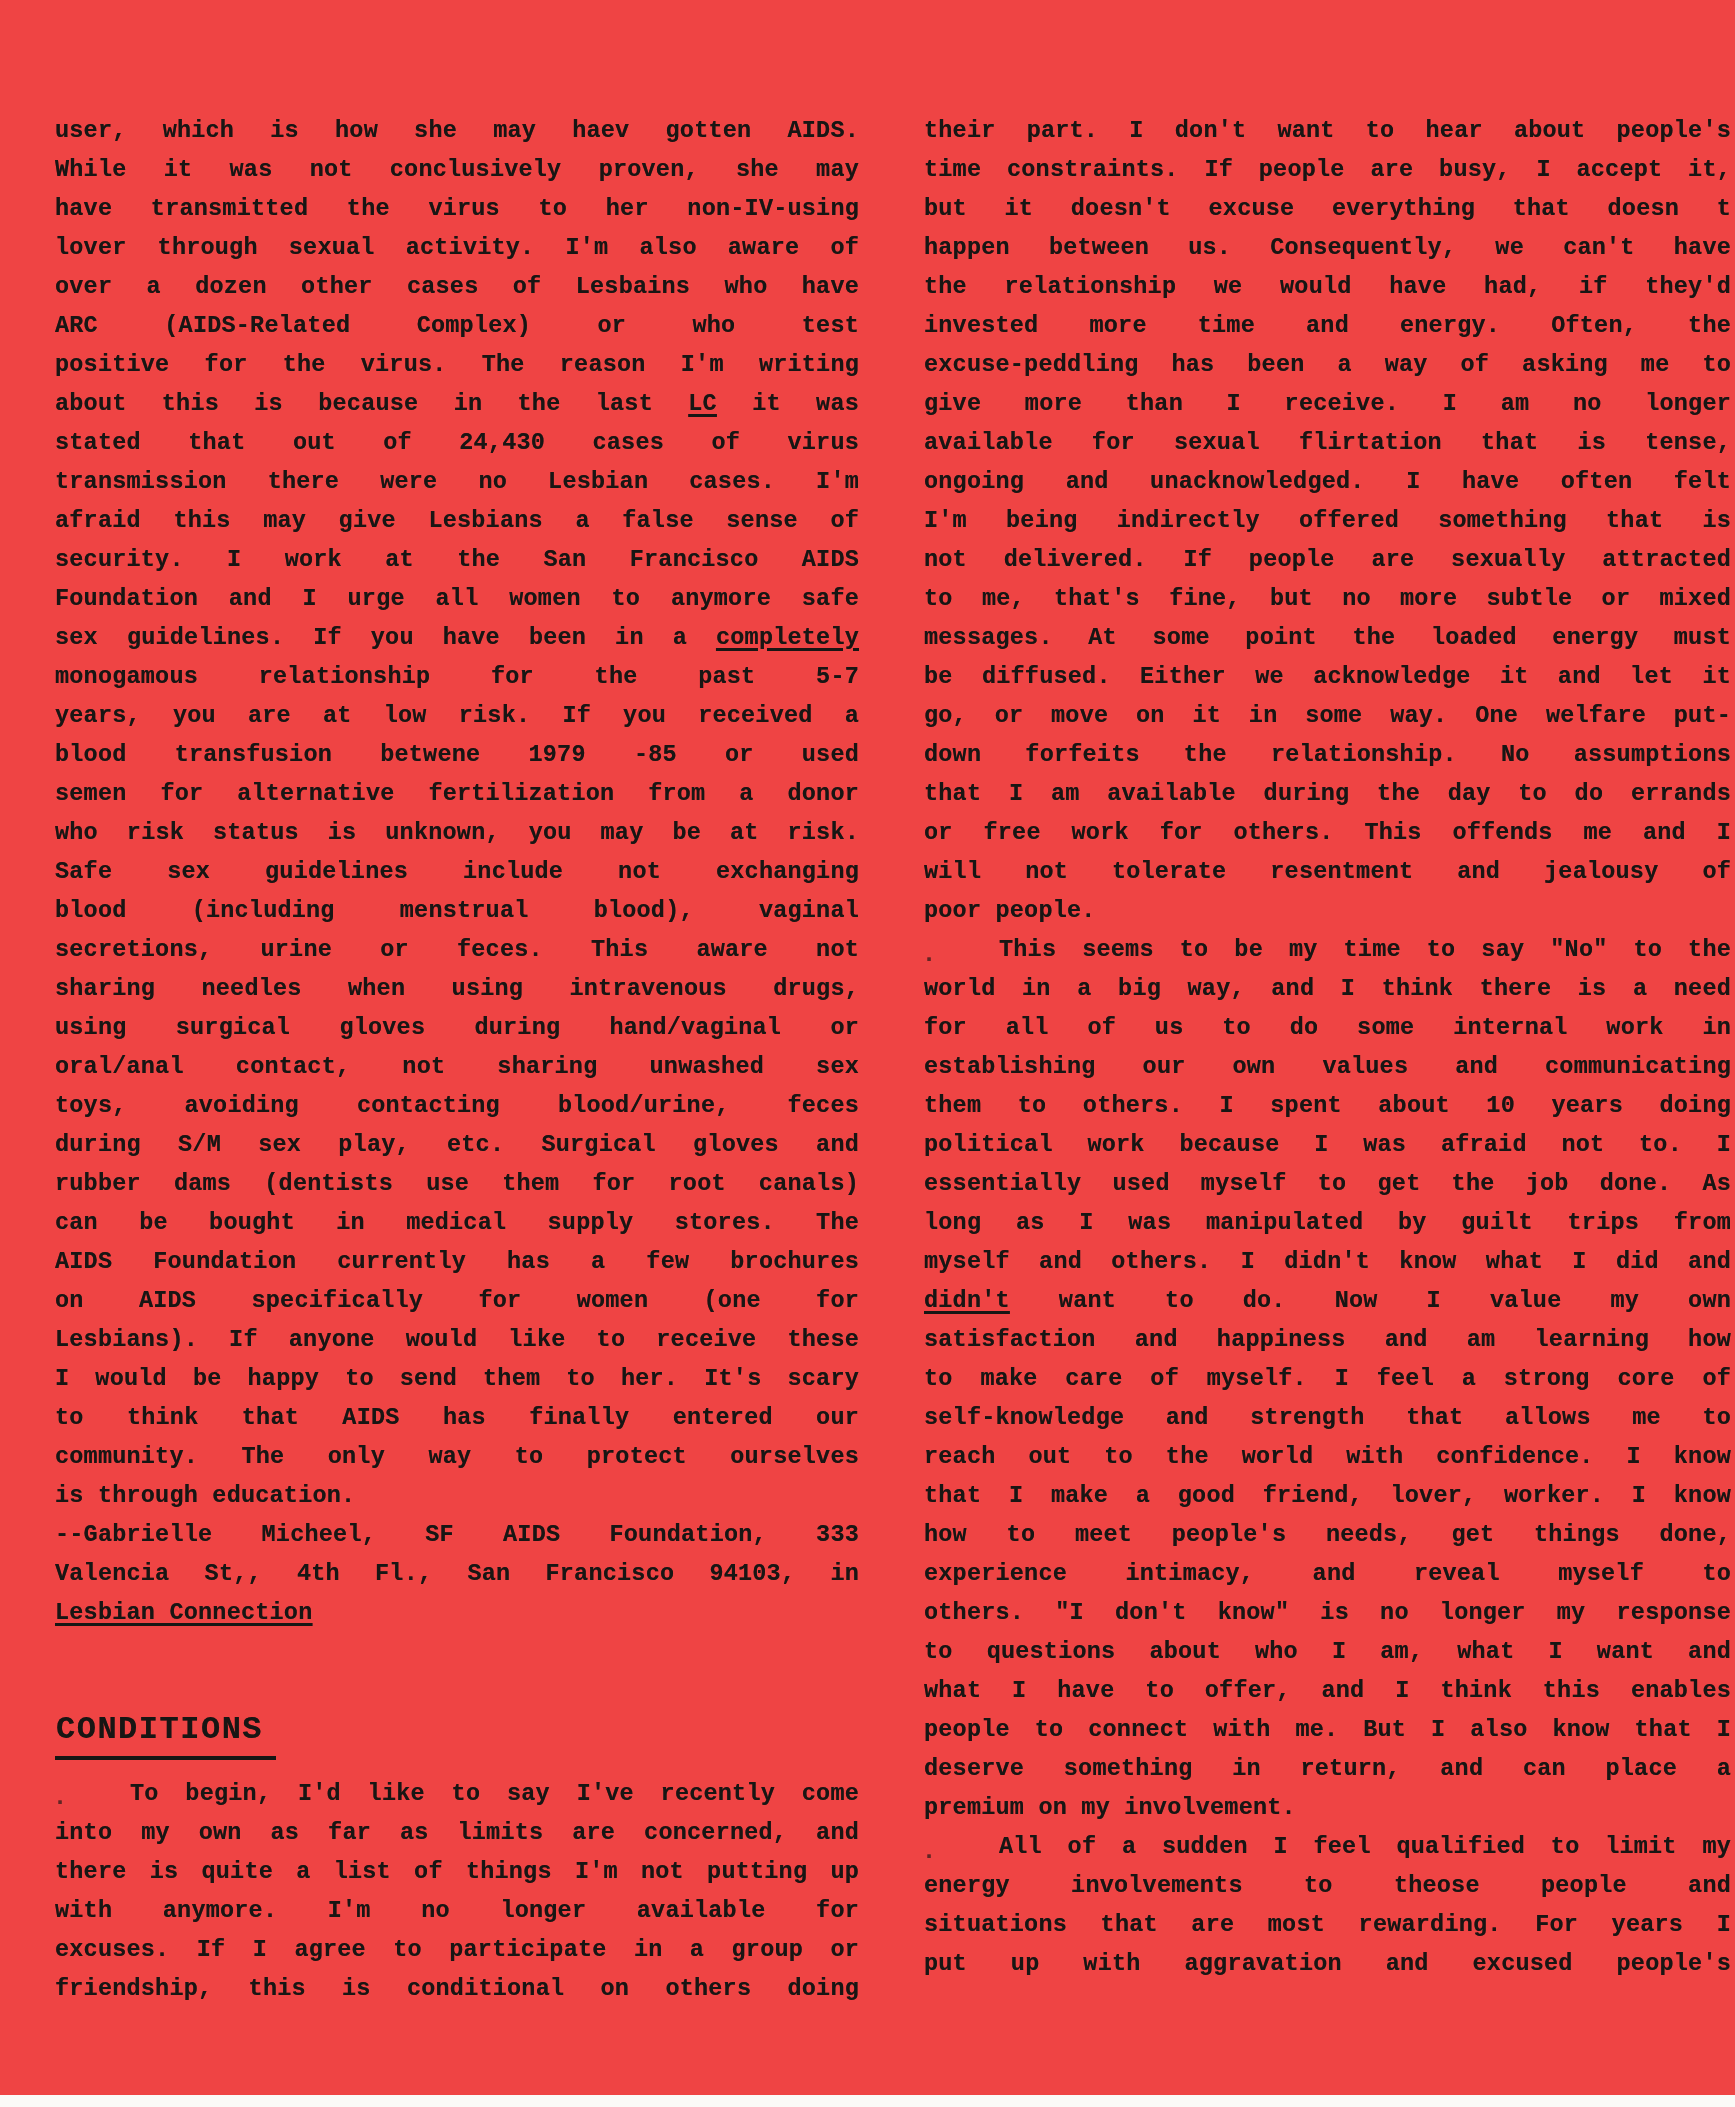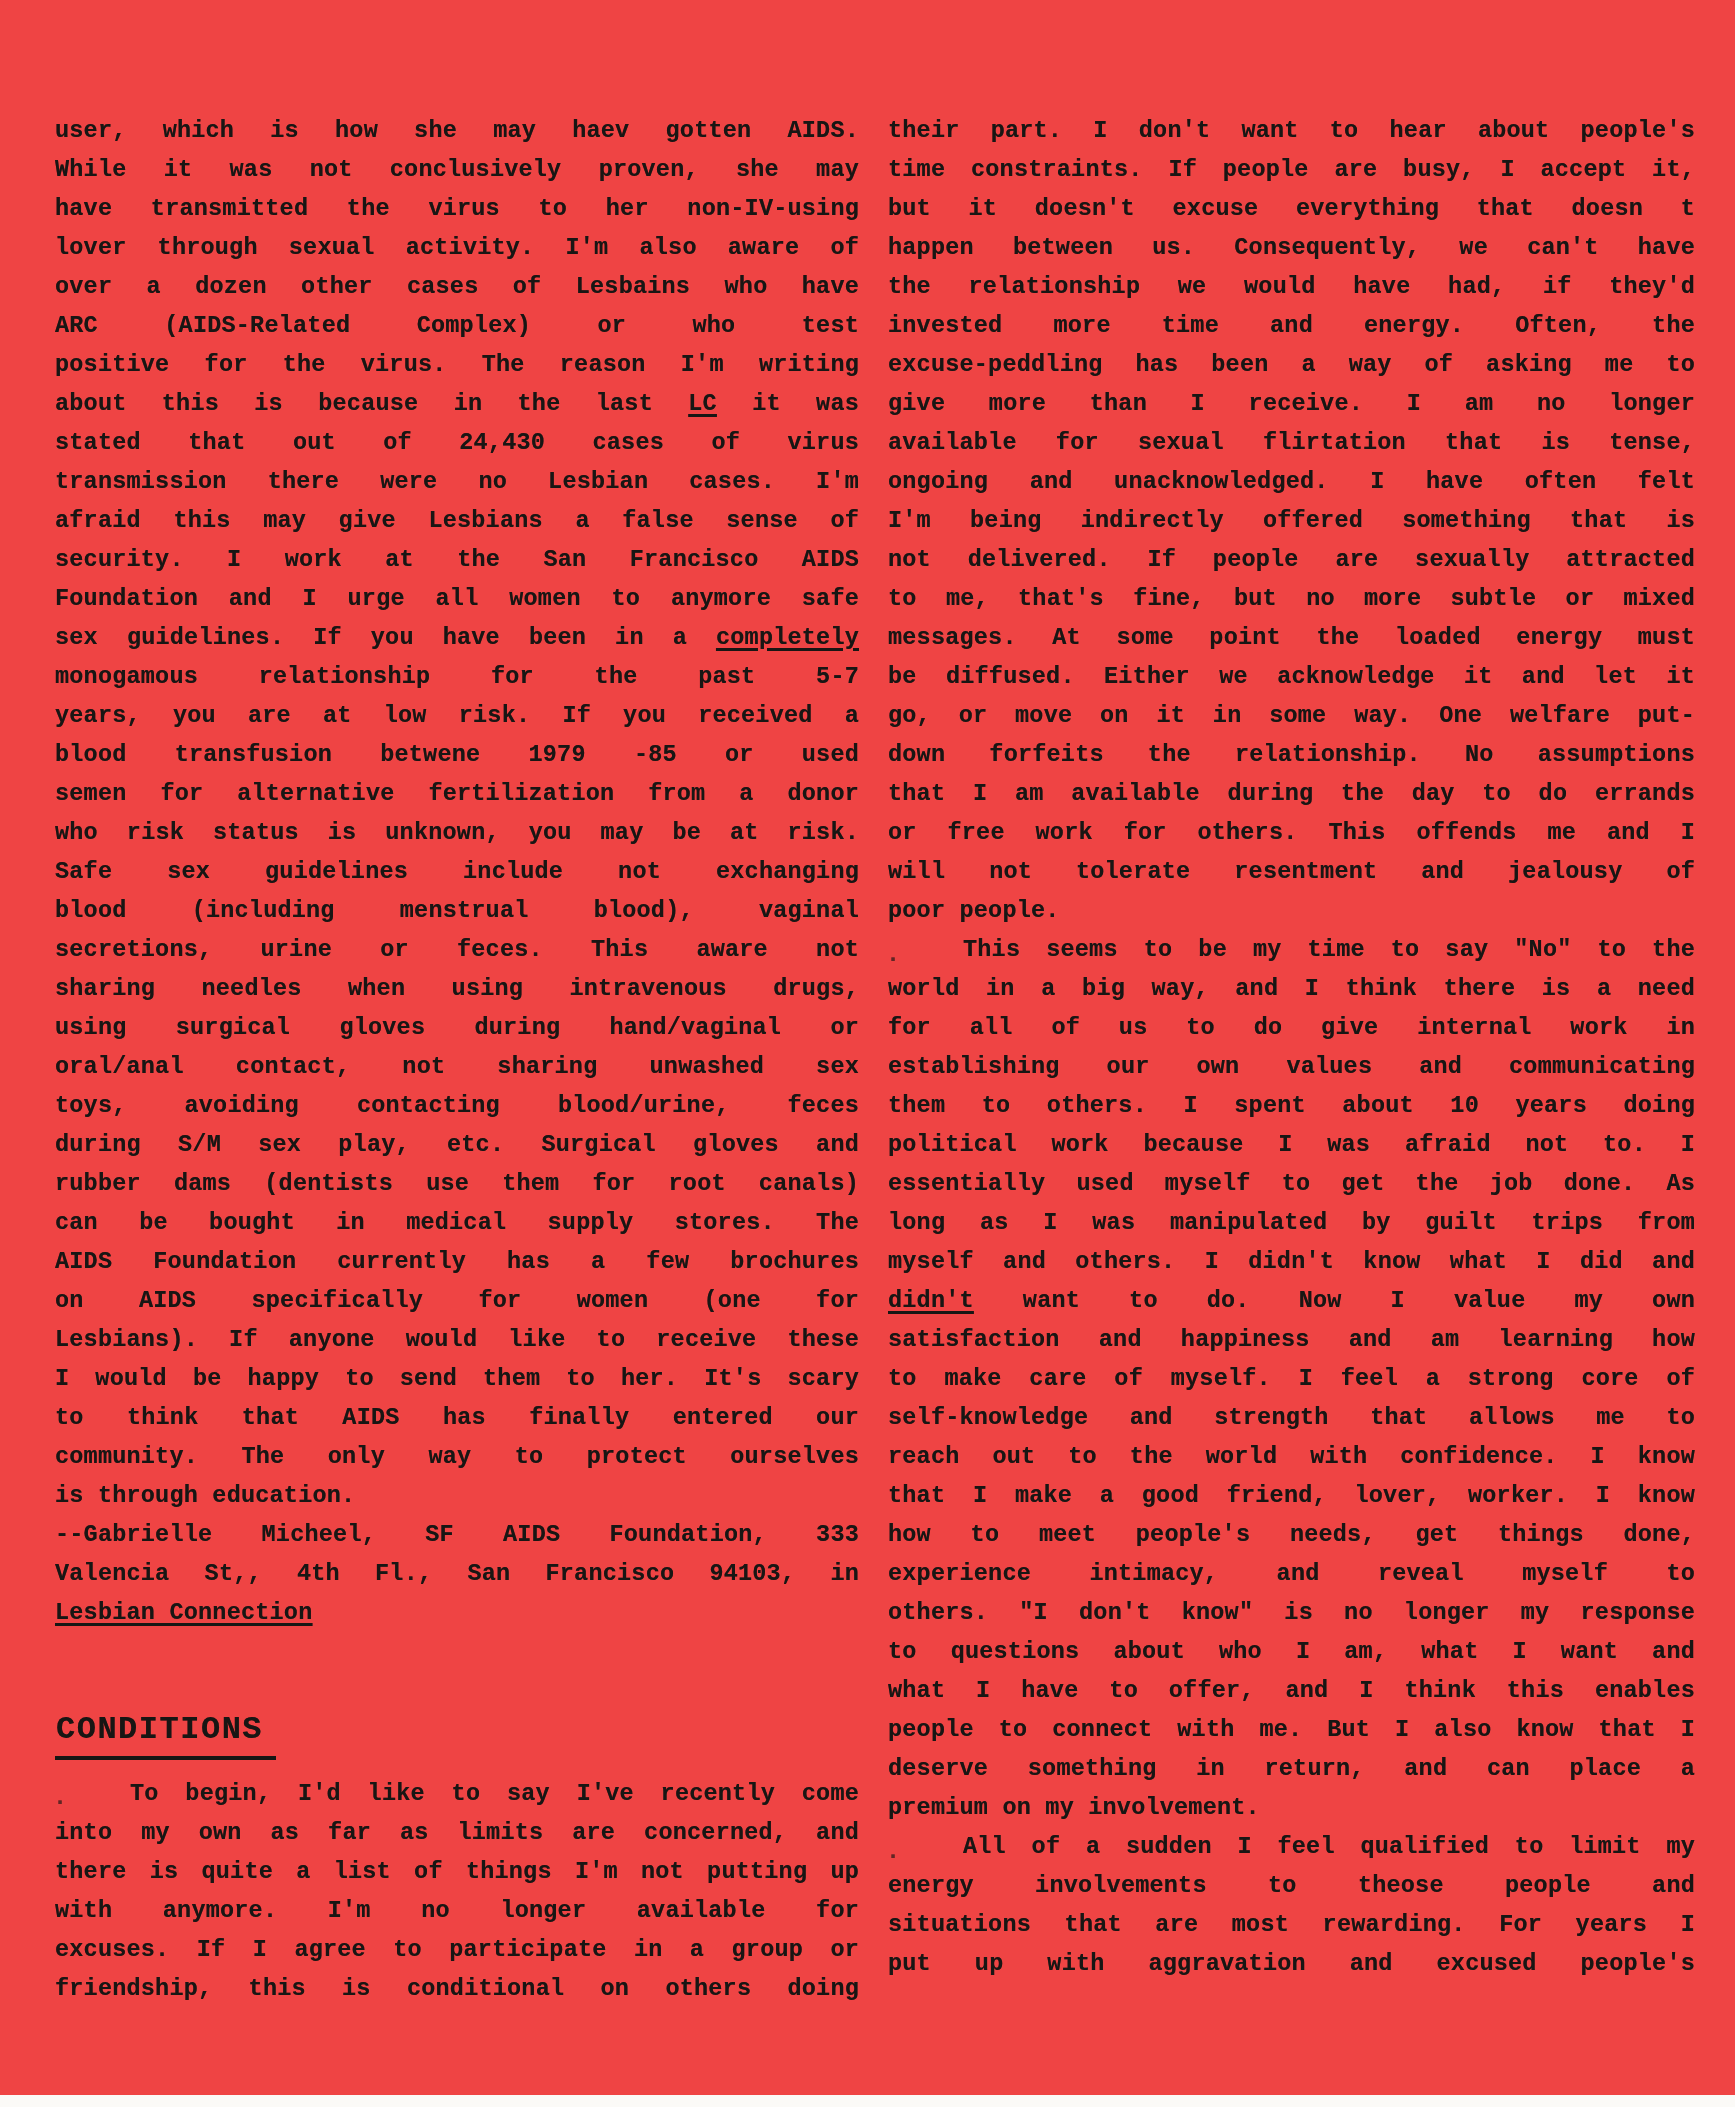--- a/index.html
+++ b/index.html
@@ -15,21 +15,21 @@
     font-family: Liberation Mono, monospace;
     font-weight: 700;
     color: #181614;
     overflow: hidden;
   }
   .col {
     position: absolute;
     top: 111px;
   }
   .col-left  { left: 55px;  width: 804px; }
-  .col-right { left: 888px; width: 807px; }
+  .col-right { left: 924px; width: 807px; }
   .line {
     position: relative;
     font-size: 23.5px;
     line-height: 39px;
     text-align: justify;
     text-align-last: justify;
     letter-spacing: 0.2px;
     text-shadow: 0 0 0.5px rgba(20,18,16,0.55);
     white-space: normal;
   }
@@ -132,21 +132,21 @@
       <div class="line">messages. At some point the loaded energy must</div>
       <div class="line">be diffused. Either we acknowledge it and let it</div>
       <div class="line">go, or move on it in some way. One welfare put-</div>
       <div class="line">down forfeits the relationship. No assumptions</div>
       <div class="line">that I am available during the day to do errands</div>
       <div class="line">or free work for others. This offends me and I</div>
       <div class="line">will not tolerate resentment and jealousy of</div>
       <div class="line no-j">poor people.</div>
       <div class="line indent mark">This seems to be my time to say "No" to the</div>
       <div class="line">world in a big way, and I think there is a need</div>
-      <div class="line">for all of us to do give internal work in</div>
+      <div class="line">for all of us to do some internal work in</div>
       <div class="line">establishing our own values and communicating</div>
       <div class="line">them to others. I spent about 10 years doing</div>
       <div class="line">political work because I was afraid not to. I</div>
       <div class="line">essentially used myself to get the job done. As</div>
       <div class="line">long as I was manipulated by guilt trips from</div>
       <div class="line">myself and others. I didn't know what I did and</div>
       <div class="line"><span class="u">didn't</span> want to do. Now I value my own</div>
       <div class="line">satisfaction and happiness and am learning how</div>
       <div class="line">to make care of myself. I feel a strong core of</div>
       <div class="line">self-knowledge and strength that allows me to</div>

